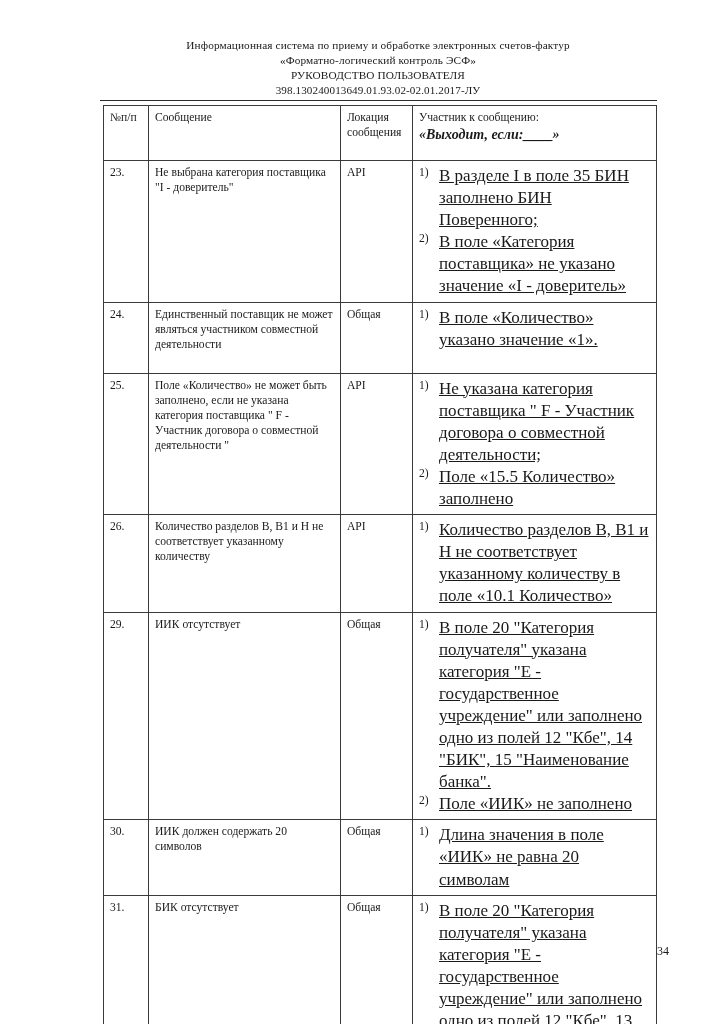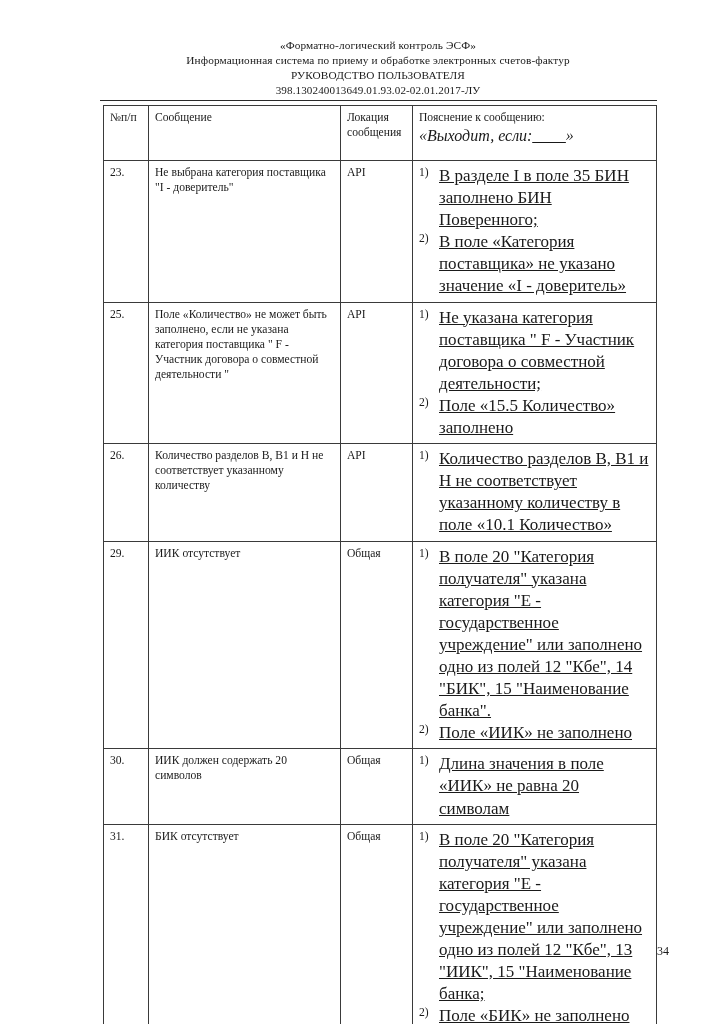--- a/index.html
+++ b/index.html
@@ -79,22 +79,22 @@
   col.c-exp  { width: 244px; }
 
   thead th {
     font-weight: bold;
     font-size: 11.8px;
     padding-top: 5px;
   }
   thead th.th-exp .sub {
     display: block;
     font-style: italic;
-    font-weight: normal;
-    font-size: 16px;
+    font-weight: bold;
+    font-size: 14px;
     margin-top: 1px;
   }
   thead th.th-exp .sub .blank {
     text-decoration: underline;
     letter-spacing: 0.02em;
   }
 
   td.num-cell { font-size: 11.6px; }
   td.loc-cell { font-size: 11.6px; }
 
@@ -141,43 +141,43 @@
     top: 944px;
     font-size: 12px;
   }
 </style>
 </head>
 <body>
 
 <div class="page">
 
   <div class="doc-header">
+    <div class="hline l1">Информационная система по приему и обработке электронных счетов-фактур</div>
     <div class="hline l2">«Форматно-логический контроль ЭСФ»</div>
-    <div class="hline l1">Информационная система по приему и обработке электронных счетов-фактур</div>
     <div class="hline l3">РУКОВОДСТВО ПОЛЬЗОВАТЕЛЯ</div>
     <div class="hline l4">398.130240013649.01.93.02-02.01.2017-ЛУ</div>
   </div>
 
   <div class="header-rule"></div>
 
   <div class="tbl-wrap">
     <table class="msg-table">
       <colgroup>
         <col class="c-num">
         <col class="c-msg">
         <col class="c-loc">
         <col class="c-exp">
       </colgroup>
       <thead>
         <tr>
           <th>№п/п</th>
           <th>Сообщение</th>
           <th>Локация сообщения</th>
           <th class="th-exp">
-            <span>Пояснение к сообщению:</span>
+            <span>Участник к сообщению:</span>
             <span class="sub"><span>«Выходит, если:</span><span class="blank">____</span><span>»</span></span>
           </th>
         </tr>
       </thead>
       <tbody id="tbody">
           <tr data-rowkey="r23">
             <td class="num-cell">23.</td>
             <td class="msg-cell">Не выбрана категория поставщика "I - доверитель"</td>
             <td class="loc-cell">API</td>
             <td>
@@ -186,20 +186,33 @@
                   <span class="mark">1)</span>
                   <span class="txt">В разделе I в поле 35 БИН заполнено БИН Поверенного;</span>
                 </li>
                 <li>
                   <span class="mark">2)</span>
                   <span class="txt">В поле «Категория поставщика» не указано значение «I - доверитель»</span>
                 </li>
               </ol>
             </td>
           </tr>
+          <tr data-rowkey="r24">
+            <td class="num-cell">24.</td>
+            <td class="msg-cell">Единственный поставщик не может являться участником совместной деятельности</td>
+            <td class="loc-cell">Общая</td>
+            <td>
+              <ol class="exp-list">
+                <li>
+                  <span class="mark">1)</span>
+                  <span class="txt">В поле «Количество» указано значение «1».</span>
+                </li>
+              </ol>
+            </td>
+          </tr>
           <tr data-rowkey="r25">
             <td class="num-cell">25.</td>
             <td class="msg-cell">Поле «Количество» не может быть заполнено, если не указана категория поставщика " F - Участник договора о совместной деятельности "</td>
             <td class="loc-cell">API</td>
             <td>
               <ol class="exp-list">
                 <li>
                   <span class="mark">1)</span>
                   <span class="txt">Не указана категория поставщика " F - Участник договора о совместной деятельности;</span>
                 </li>

